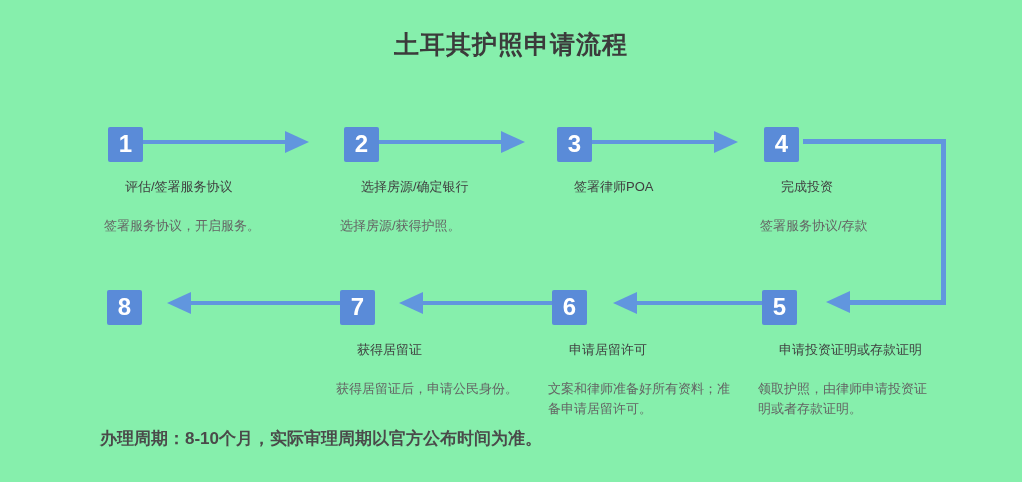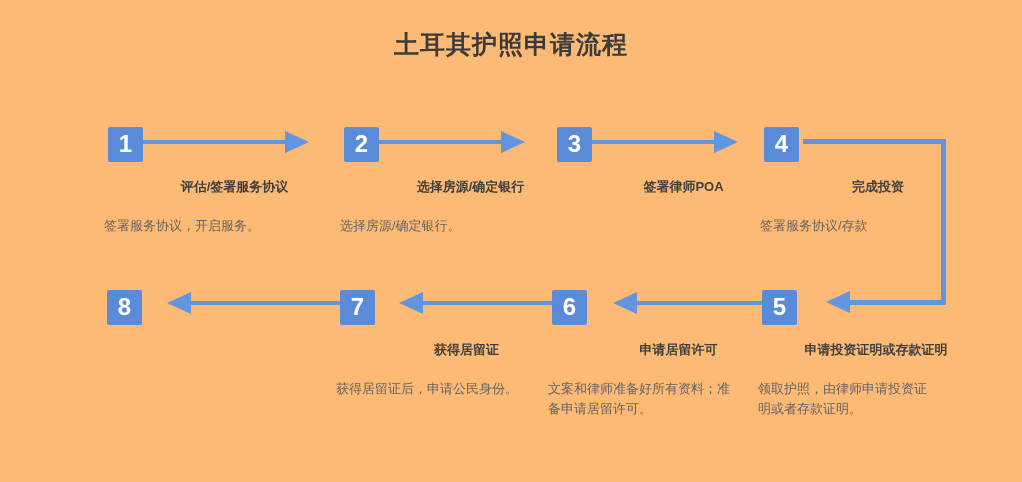--- a/index.html
+++ b/index.html
@@ -9,21 +9,21 @@
     --step-title:#3f3f3f;
     --step-desc:#646464;
     --note-text:#4a4a4a;
   }
   html,body{margin:0;padding:0;background:#ffffff;}
   body{font-family:"Liberation Sans","DejaVu Sans",sans-serif;}
   .canvas{
     position:relative;
     width:1022px;
     height:482px;
-    background:#fdba74;
+    background:#86efac;
     overflow:hidden;
   }
   .page-title{
     position:absolute;
     left:0; top:28px;
     width:100%;
     margin:0;
     text-align:center;
     font-size:25px;
     font-weight:bold;
@@ -40,23 +40,22 @@
     color:#ffffff;
     font-size:24px;
     font-weight:bold;
     text-align:center;
     line-height:34px;
   }
   .stitle{
     margin:16px 0 0 21px;
     font-size:13px;
     line-height:18px;
-    font-weight:bold;
+    font-weight:normal;
     color:var(--step-title);
-    text-align:center;
   }
   .sdesc{
     margin:20px 0 0 0;
     font-size:13px;
     line-height:20px;
     color:var(--step-desc);
     white-space:pre-line;
   }
   .s1{left:104px;top:127px;}
   .s2{left:340px;top:127px;}
@@ -108,21 +107,21 @@
   <h1 class="page-title">土耳其护照申请流程</h1>
 
   <div class="step s1">
     <div class="numbox"><span>1</span></div>
     <div class="stitle">评估/签署服务协议</div>
     <div class="sdesc">签署服务协议，开启服务。</div>
   </div>
   <div class="step s2">
     <div class="numbox"><span>2</span></div>
     <div class="stitle">选择房源/确定银行</div>
-    <div class="sdesc">选择房源/确定银行。</div>
+    <div class="sdesc">选择房源/获得护照。</div>
   </div>
   <div class="step s3">
     <div class="numbox"><span>3</span></div>
     <div class="stitle">签署律师POA</div>
   </div>
   <div class="step s4">
     <div class="numbox"><span>4</span></div>
     <div class="stitle">完成投资</div>
     <div class="sdesc">签署服务协议/存款</div>
   </div>
@@ -160,14 +159,15 @@
   <div class="shaft c-bot"></div>
   <div class="head-l c-head"></div>
 
   <div class="shaft a5s"></div>
   <div class="head-l a5h"></div>
   <div class="shaft a6s"></div>
   <div class="head-l a6h"></div>
   <div class="shaft a7s"></div>
   <div class="head-l a7h"></div>
 
+  <div class="footer-note">办理周期：8-10个月，实际审理周期以官方公布时间为准。</div>
 
 </div>
 
 </body></html>

